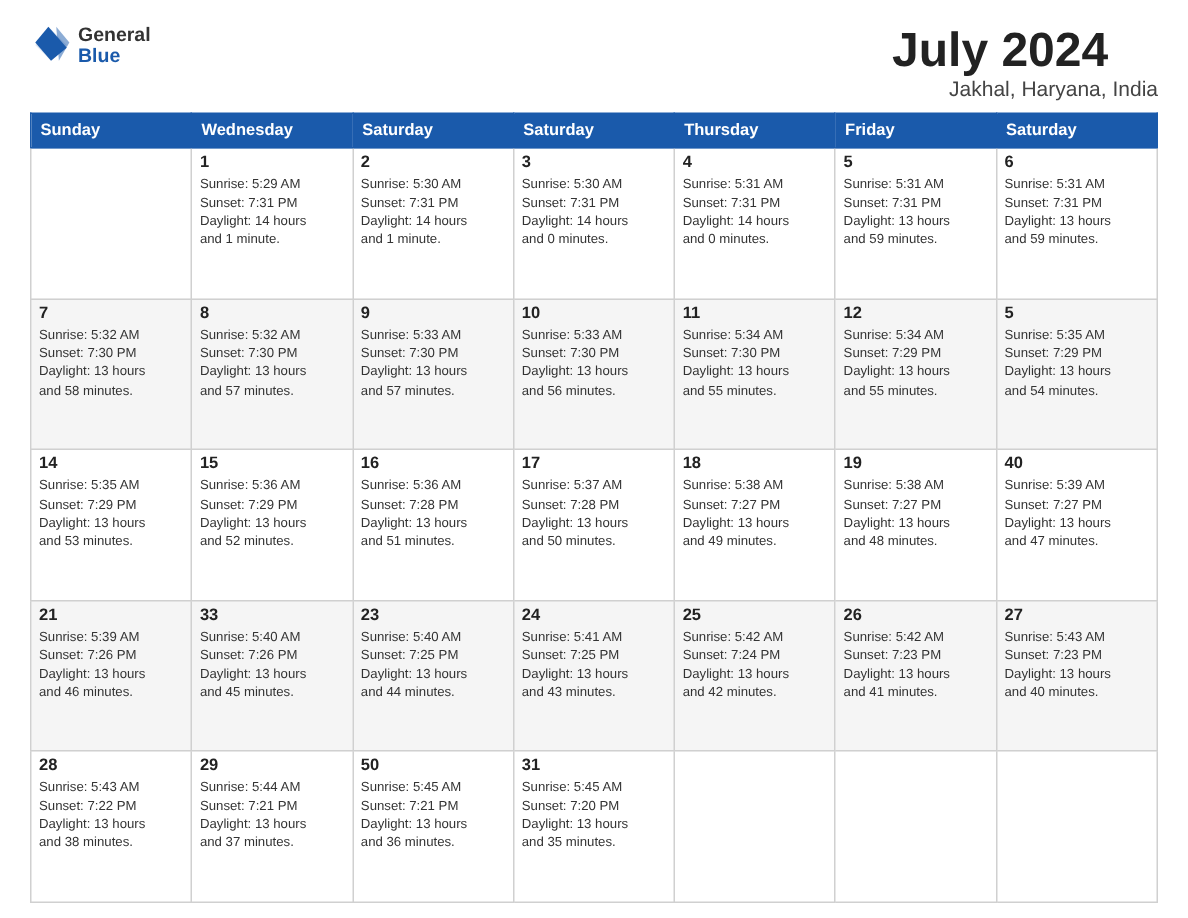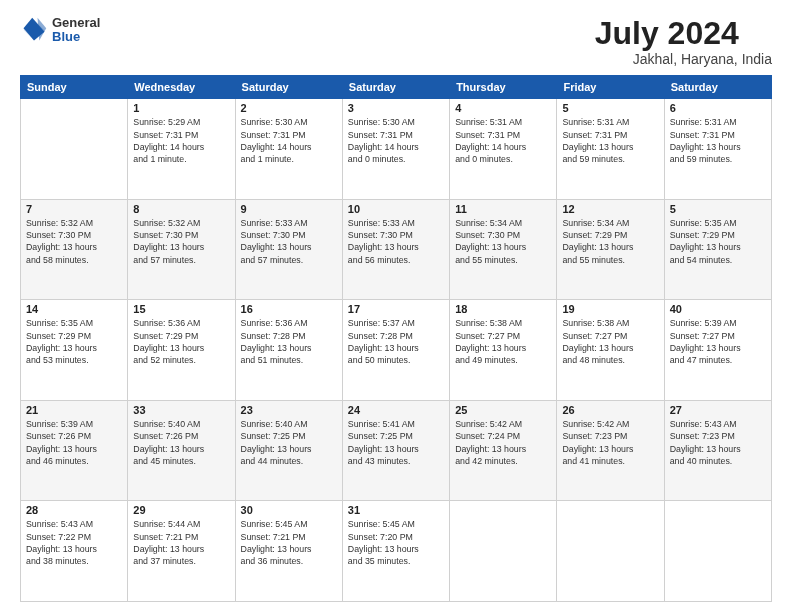--- a/index.html
+++ b/index.html
@@ -265,21 +265,21 @@
         <tr>
           <td>
             <span class="day-num">28</span>
             <div class="day-info">Sunrise: 5:43 AM<br>Sunset: 7:22 PM<br>Daylight: 13 hours<br>and 38 minutes.</div>
           </td>
           <td>
             <span class="day-num">29</span>
             <div class="day-info">Sunrise: 5:44 AM<br>Sunset: 7:21 PM<br>Daylight: 13 hours<br>and 37 minutes.</div>
           </td>
           <td>
-            <span class="day-num">30</span>
+            <span class="day-num">50</span>
             <div class="day-info">Sunrise: 5:45 AM<br>Sunset: 7:21 PM<br>Daylight: 13 hours<br>and 36 minutes.</div>
           </td>
           <td>
             <span class="day-num">31</span>
             <div class="day-info">Sunrise: 5:45 AM<br>Sunset: 7:20 PM<br>Daylight: 13 hours<br>and 35 minutes.</div>
           </td>
           <td class="empty-cell"></td>
           <td class="empty-cell"></td>
           <td class="empty-cell"></td>
         </tr>

